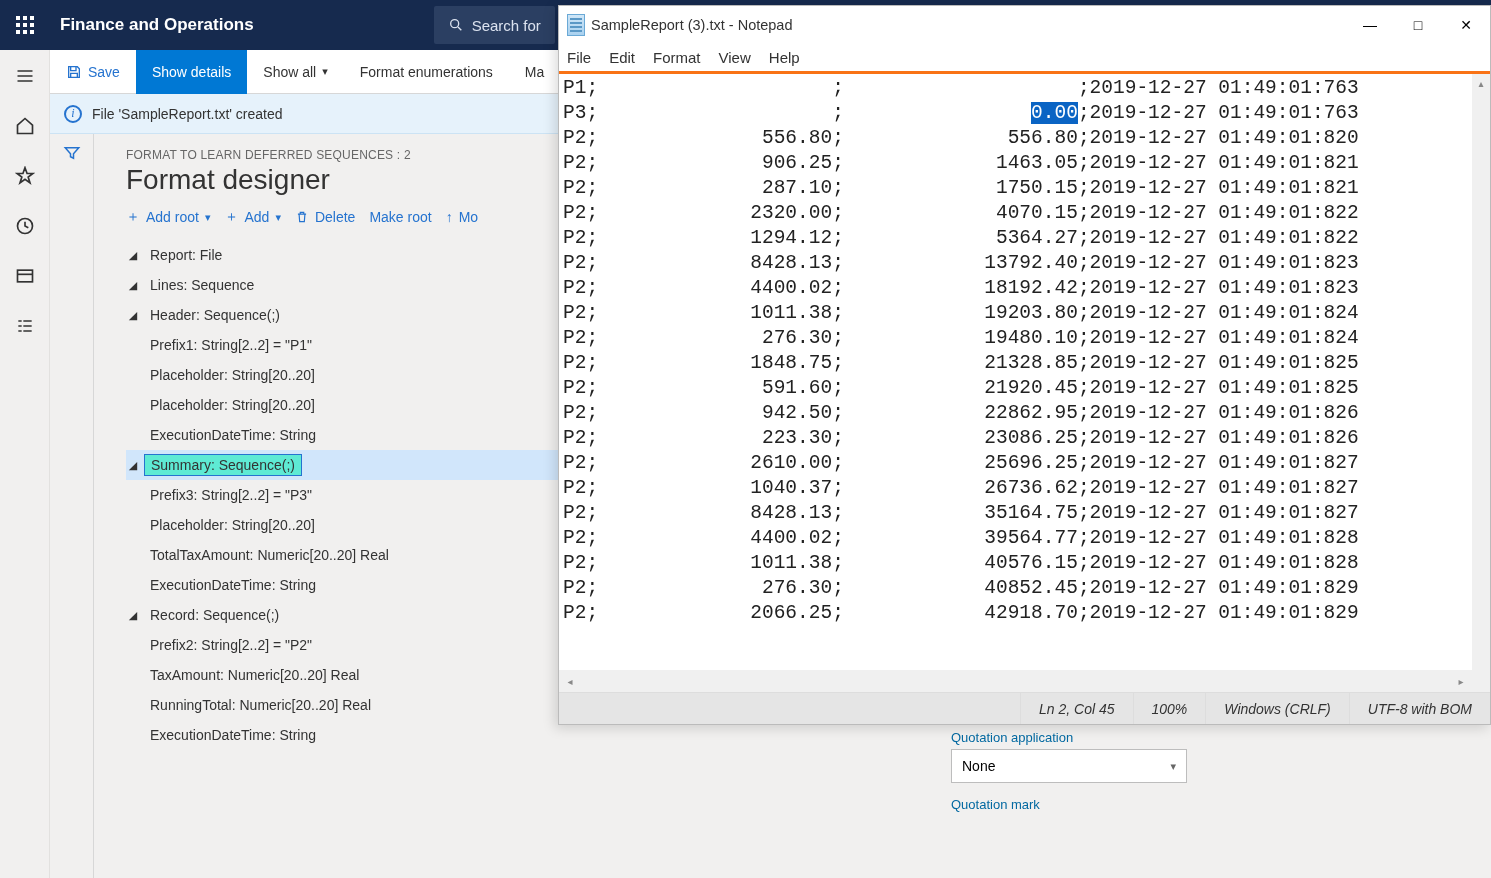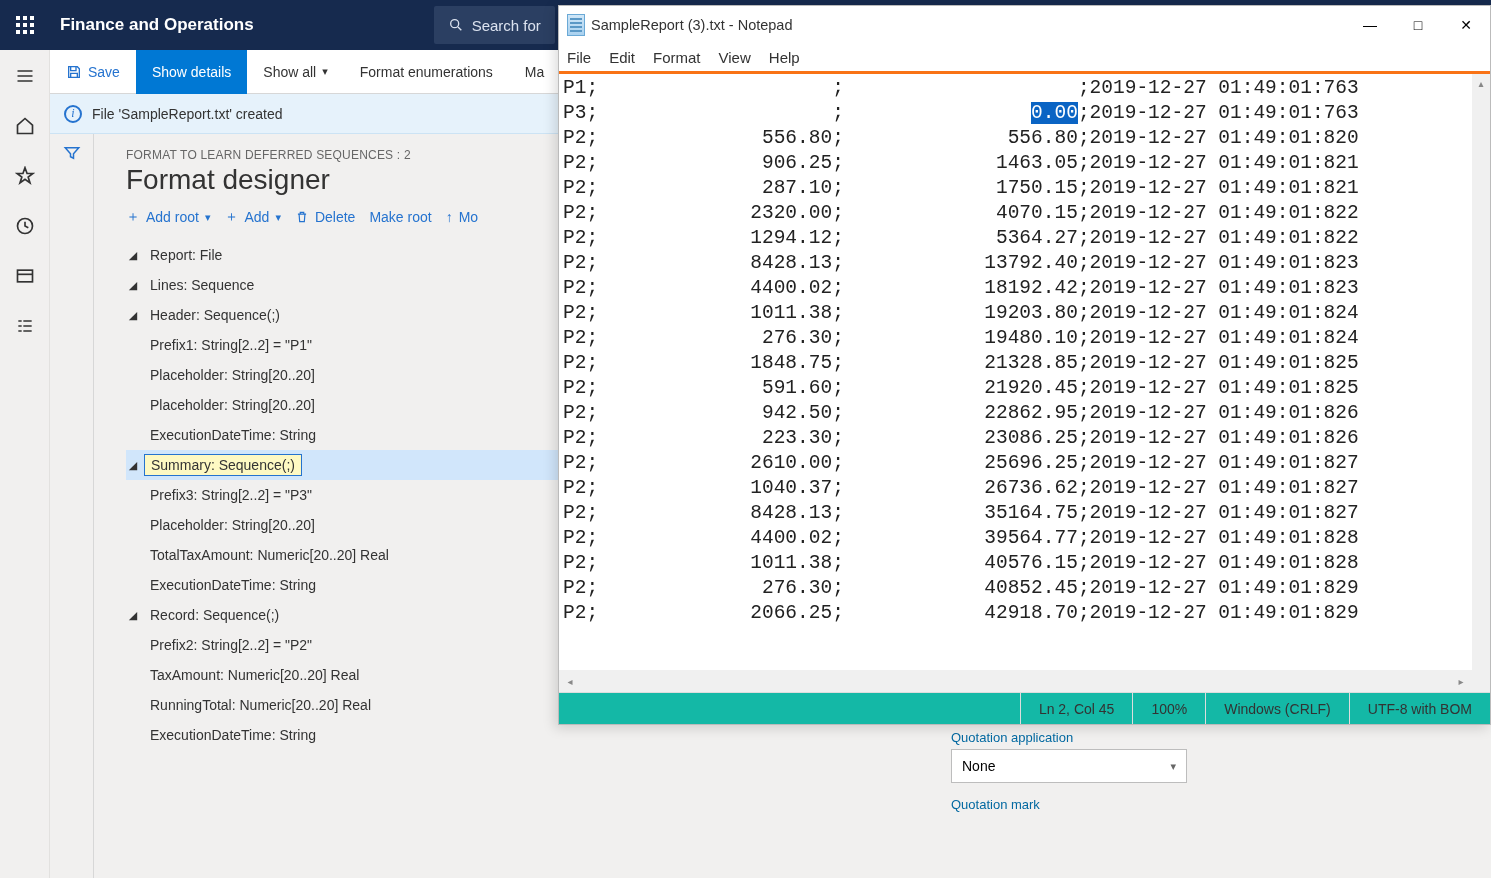--- a/index.html
+++ b/index.html
@@ -41,21 +41,21 @@
 .page-title { font-size: 28px; font-weight: 400; color: #333; margin-top: 2px; }
 .designer-toolbar { display: flex; align-items: center; gap: 14px; color: #2573cf; margin-top: 12px; font-size: 14px; }
 .designer-toolbar .dtb { display: flex; align-items: center; gap: 6px; cursor: pointer; }
 .designer-toolbar .chev { font-size: 11px; }
 
 .tree { margin-top: 14px; font-size: 14px; color: #333; }
 .tree .node { display: flex; align-items: center; height: 30px; padding-left: 0; }
 .tree .caret { width: 14px; font-size: 11px; color: #333; display: inline-flex; justify-content: center; margin-right: 4px;}
 .tree .lbl { padding: 2px 6px; }
 .tree .node.sel { background: #d1e6fb; }
-.tree .node.sel .lbl { border: 1px solid #2573cf; background: #fef9c3; }
+.tree .node.sel .lbl { border: 1px solid #2573cf; background: #5eead4; }
 .indent-1 { padding-left: 10px; }
 .indent-2 { padding-left: 30px; }
 .indent-3 { padding-left: 48px; }
 .indent-4 { padding-left: 72px; }
 
 
 .rightpanel { position: absolute; right: 0; top: 730px; width: 540px; background: #f1f0ef; padding: 0 20px 20px 0px;}
 .rp-field { margin-bottom: 14px; }
 .rp-field .lbl { font-size: 13px; color: #0369a1; margin-bottom: 4px; display: block;}
 .rp-field .select { width: 236px; height: 32px; border: 1px solid #bdbdbd; background: #fff; display: flex; align-items: center; justify-content: space-between; padding: 16px 10px; font-size: 14px; }
@@ -73,21 +73,21 @@
 .np-menu span { cursor: pointer; }
 .np-body { flex: 1; position: relative; overflow: hidden; }
 .np-text { font-family: Consolas, "Courier New", monospace; font-size: 19.5px; line-height: 25px; white-space: pre; padding: 2px 4px; color: #222; }
 .np-text .hl { background: #0a64c4; color: #fff; }
 .np-scroll-v { position: absolute; right: 0; top: 0; bottom: 22px; width: 18px; background: #f0f0f0; }
 .np-scroll-v .thumb-up { position:absolute; top:0; left:0; right:0; height:18px; display:flex; align-items:center; justify-content:center; color:#888; font-size:10px;}
 .np-scroll-h { position: absolute; left: 0; right: 0; bottom: 0; height: 22px; background: #f0f0f0; }
 .np-scroll-h .arr { position:absolute; top:0; height:22px; width:22px; display:flex; align-items:center; justify-content:center; color:#888; font-size:10px;}
 .np-scroll-h .arr.l { left:0; }
 .np-scroll-h .arr.r { right:18px; }
-.np-status { height: 32px; border-top: 1px solid #ddd; background: #14b8a6; display:flex; align-items:flex-end; font-size: 14px; color: #333; }
+.np-status { height: 32px; border-top: 1px solid #ddd; background: #e5e5e5; display:flex; align-items:flex-end; font-size: 14px; color: #333; font-style: italic; }
 .np-status .seg { border-left: 1px solid #ddd; height: 100%; display:flex; align-items:center; padding: 0 18px; }
 .np-status .spacer { flex: 1; }
 </style>
 </head>
 <body>
 
 <div class="topbar">
   <div class="waffle">
     <div class="waffle-icon">
       <span></span>

